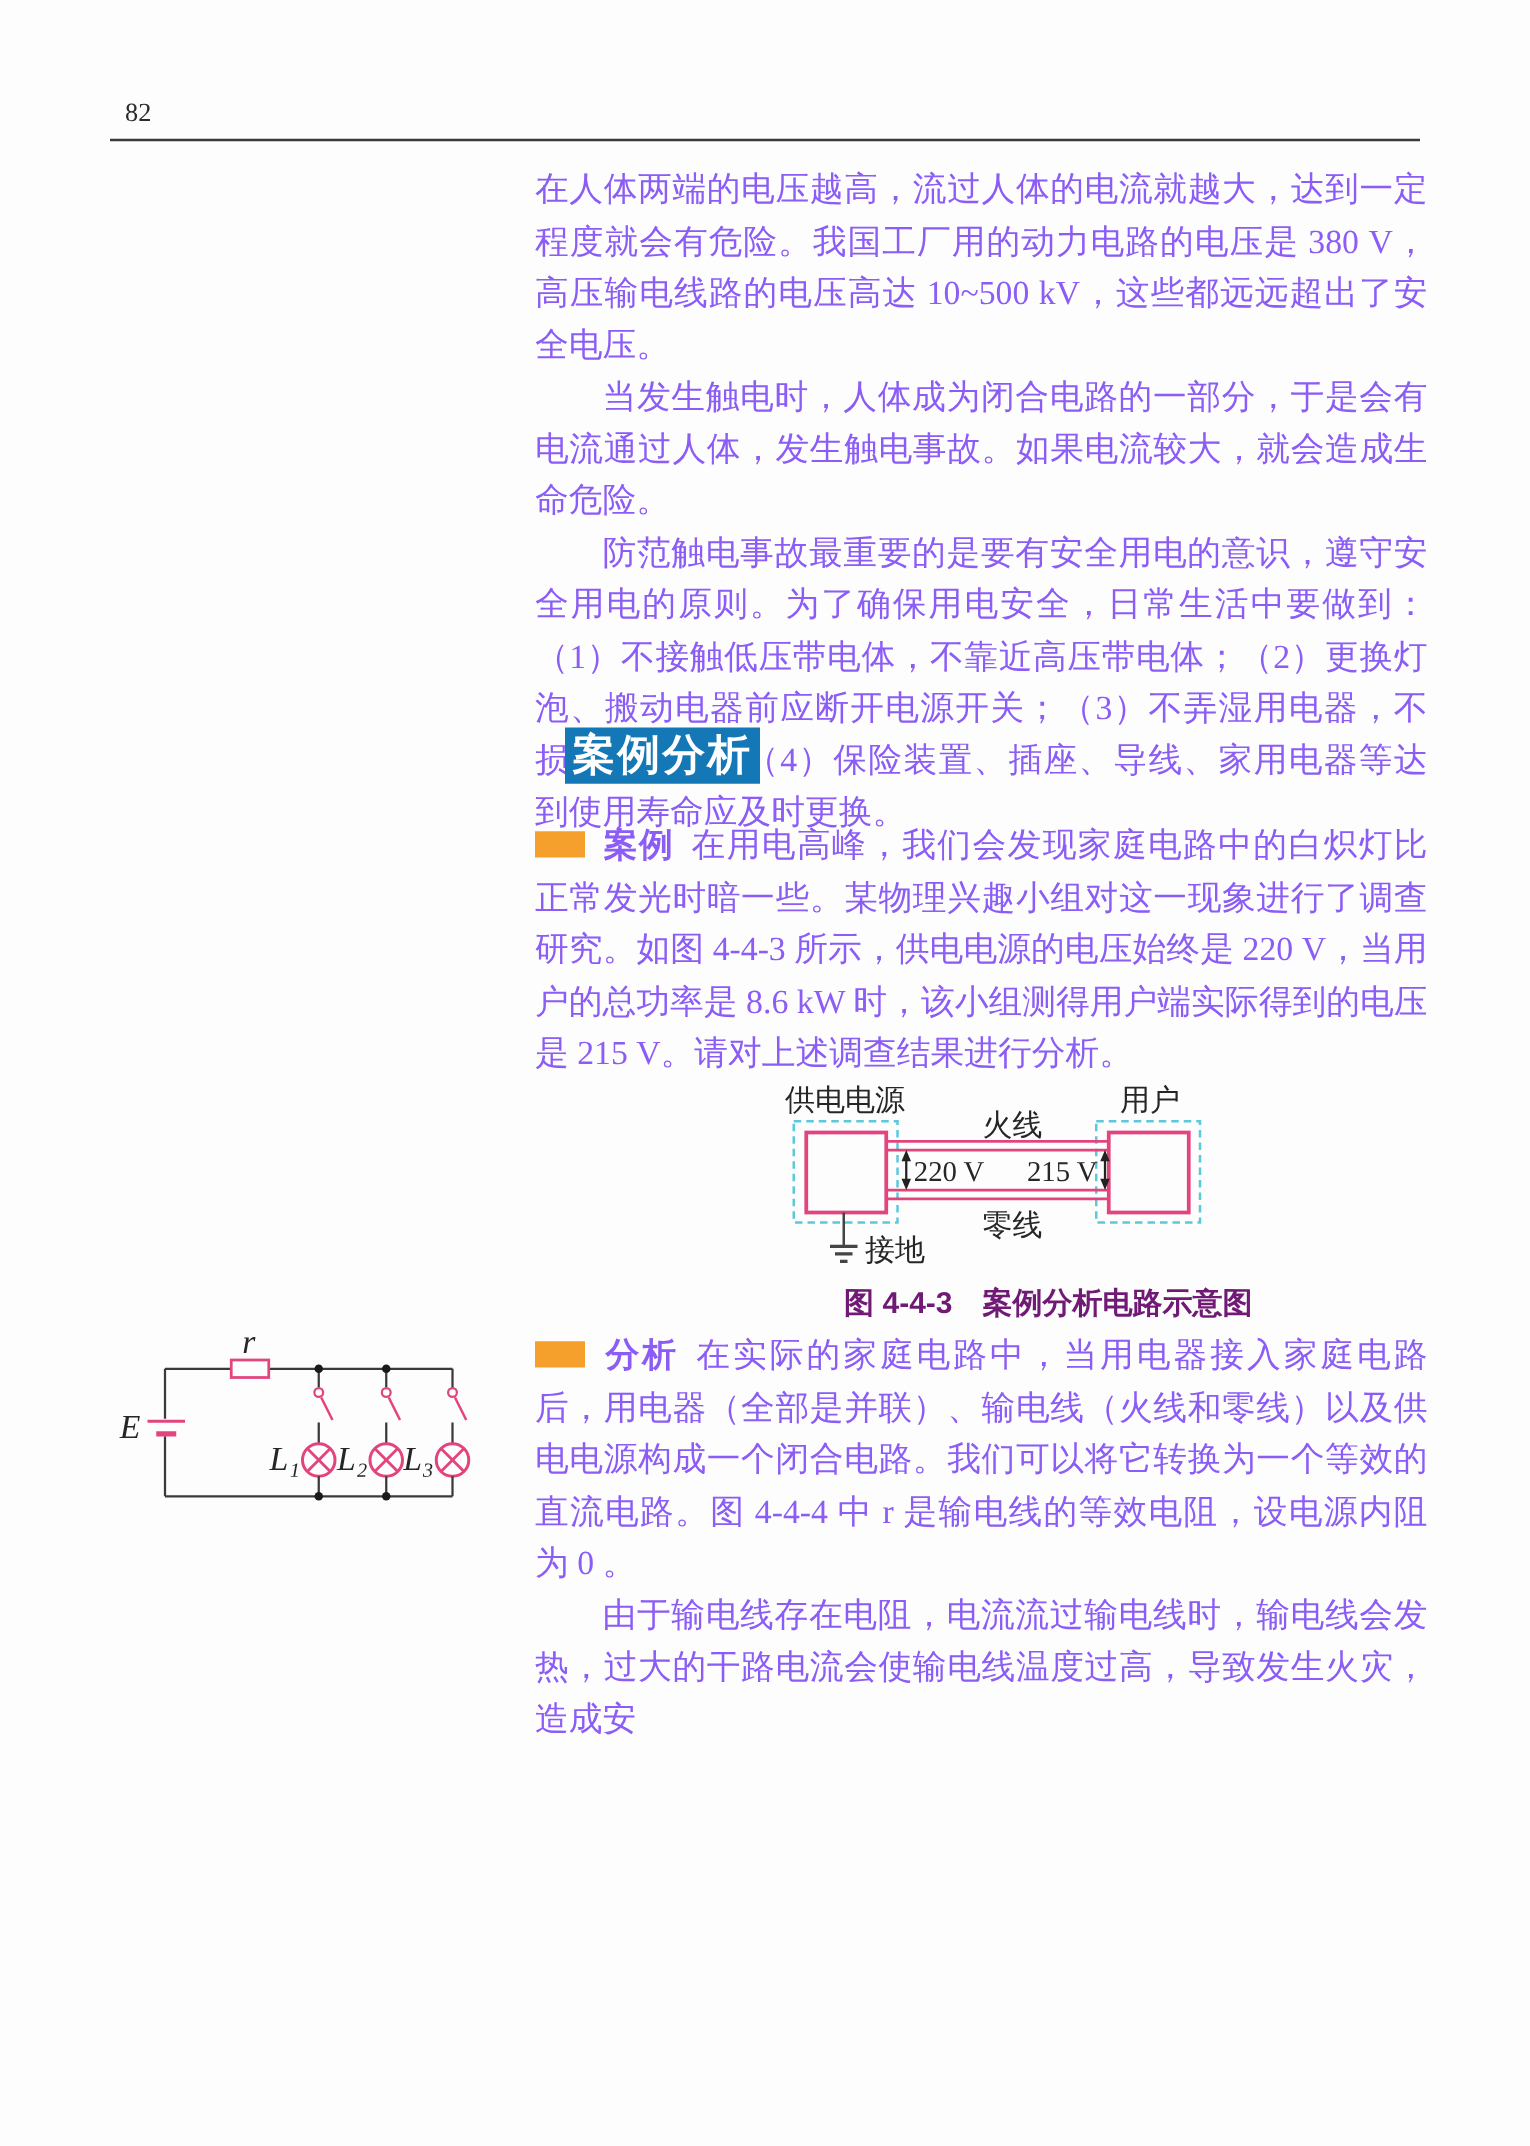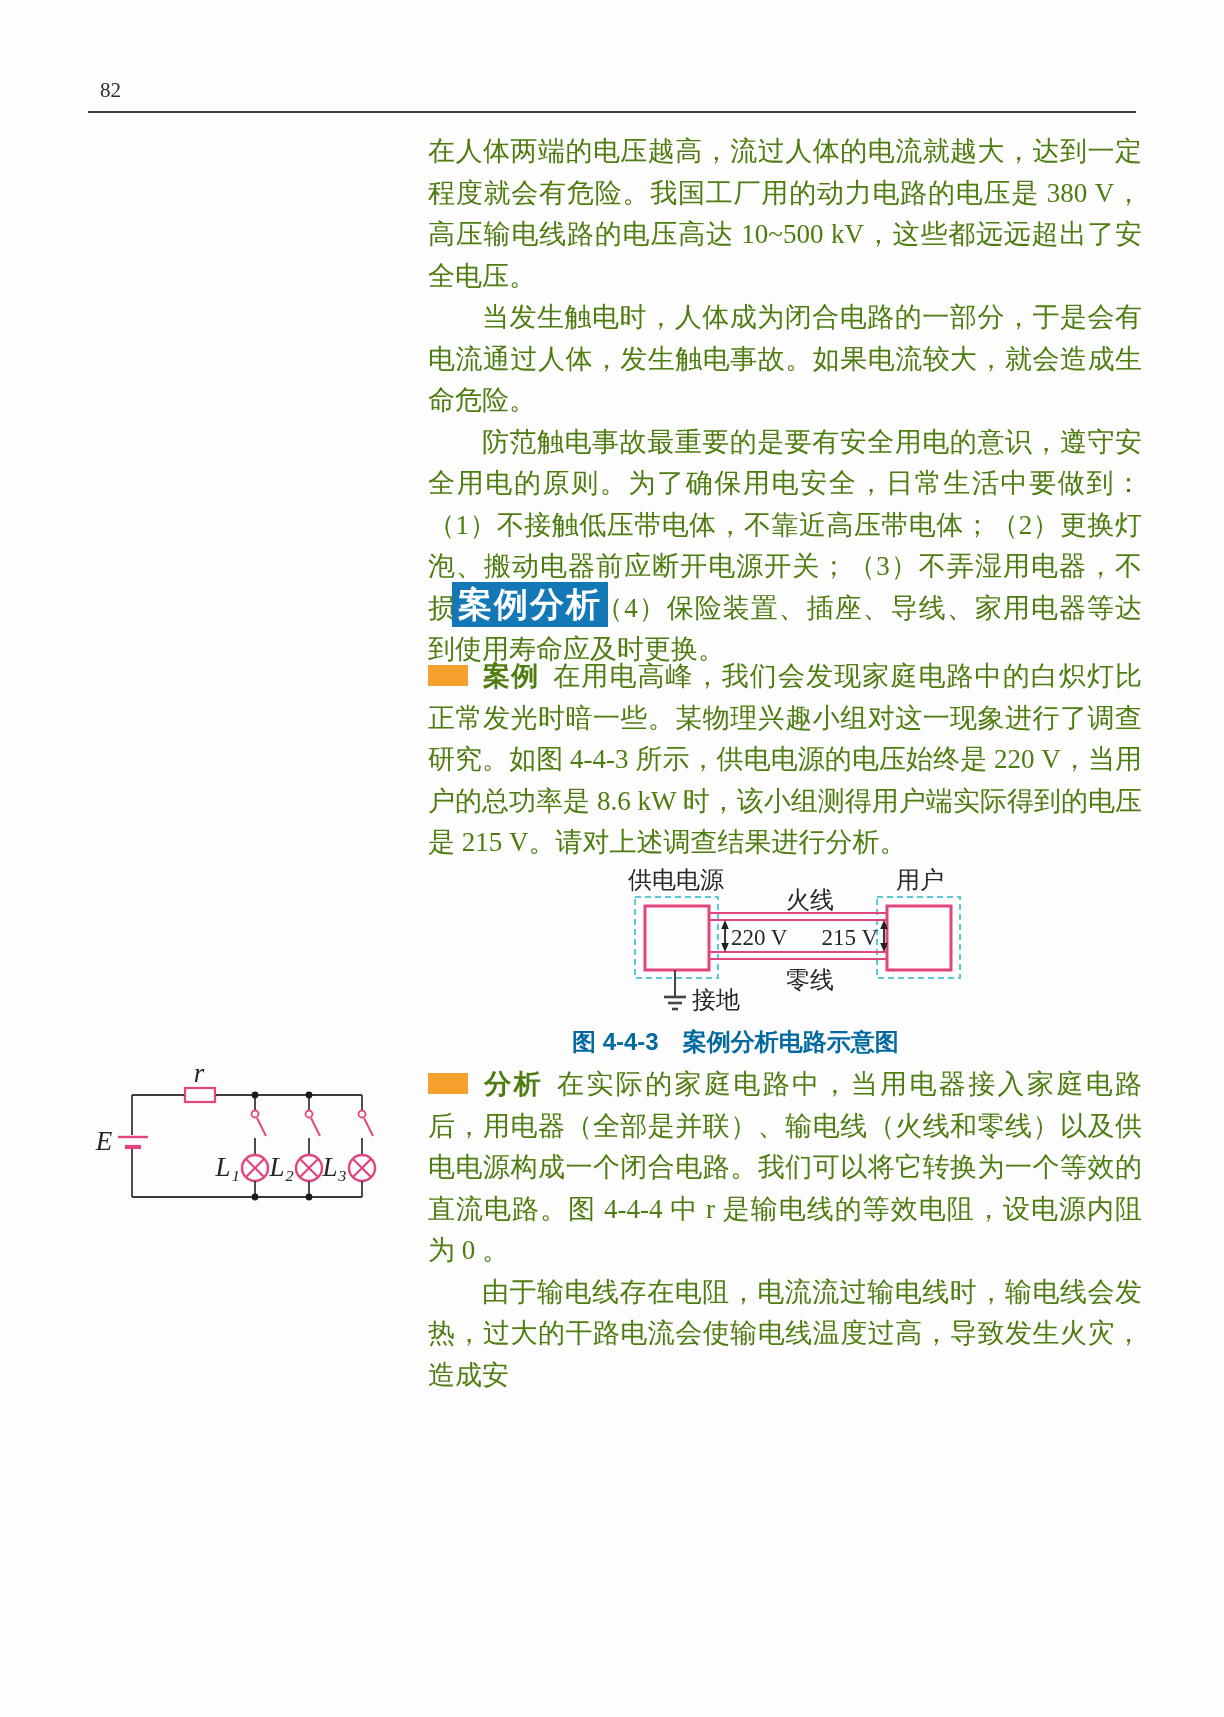--- a/index.html
+++ b/index.html
@@ -24,21 +24,21 @@
     width: 1048px; height: 2px;
     background: #3a3a3a;
   }
   .text-col {
     position: absolute;
     left: 428px;
     width: 714px;
     font-size: 27px;
     line-height: 41.5px;
     text-align: justify;
-    color: #4d7c0f;
+    color: #8b5cf6;
   }
   .col-1 { top: 131px; }
   .col-case { top: 640px; margin-top: 16px; }
   .col-analysis { top: 1064px; }
   .text-col p { margin: 0; }
   .indent { text-indent: 2em; }
   .section-header {
     position: absolute;
     left: 452px; top: 582px;
     width: 156px; height: 45px;
@@ -63,22 +63,22 @@
     font-weight: bold;
     margin-right: 14px;
   }
   .figure3 { position: absolute; left: 572px; top: 862px; width: 430px; height: 160px; }
   .figure4 { position: absolute; left: 85px;  top: 1056px; width: 310px; height: 150px; }
   .fig-caption {
     position: absolute;
     font-family: "Liberation Sans", "DejaVu Sans", sans-serif;
     font-weight: bold;
     font-size: 24px;
-    color: #0369a1;
-    text-align: left;
+    color: #701a75;
+    text-align: right;
   }
   .caption3 { left: 572px; top: 1026px; width: 430px; }
   .caption4 { left: 85px;  top: 1212px; width: 310px; }
   svg text {
     font-family: "Liberation Serif", "DejaVu Serif", serif;
     font-size: 24px;
     fill: #262626;
   }
   svg text.math { font-style: italic; font-size: 27px; }
   svg text.volt { font-size: 23px; }

